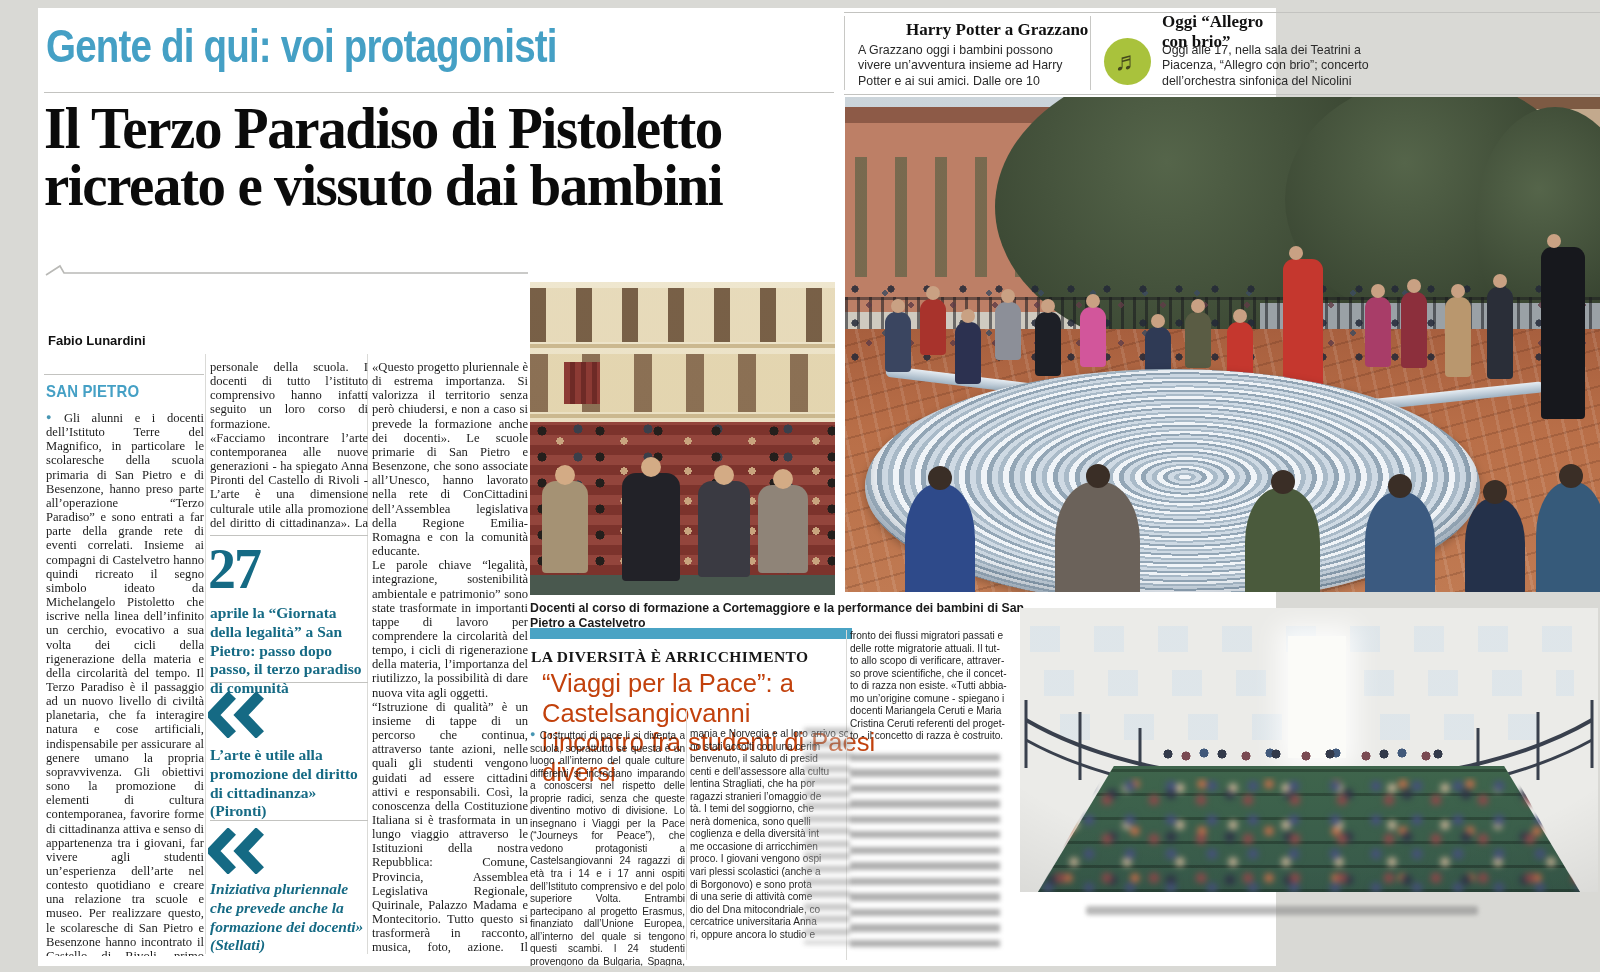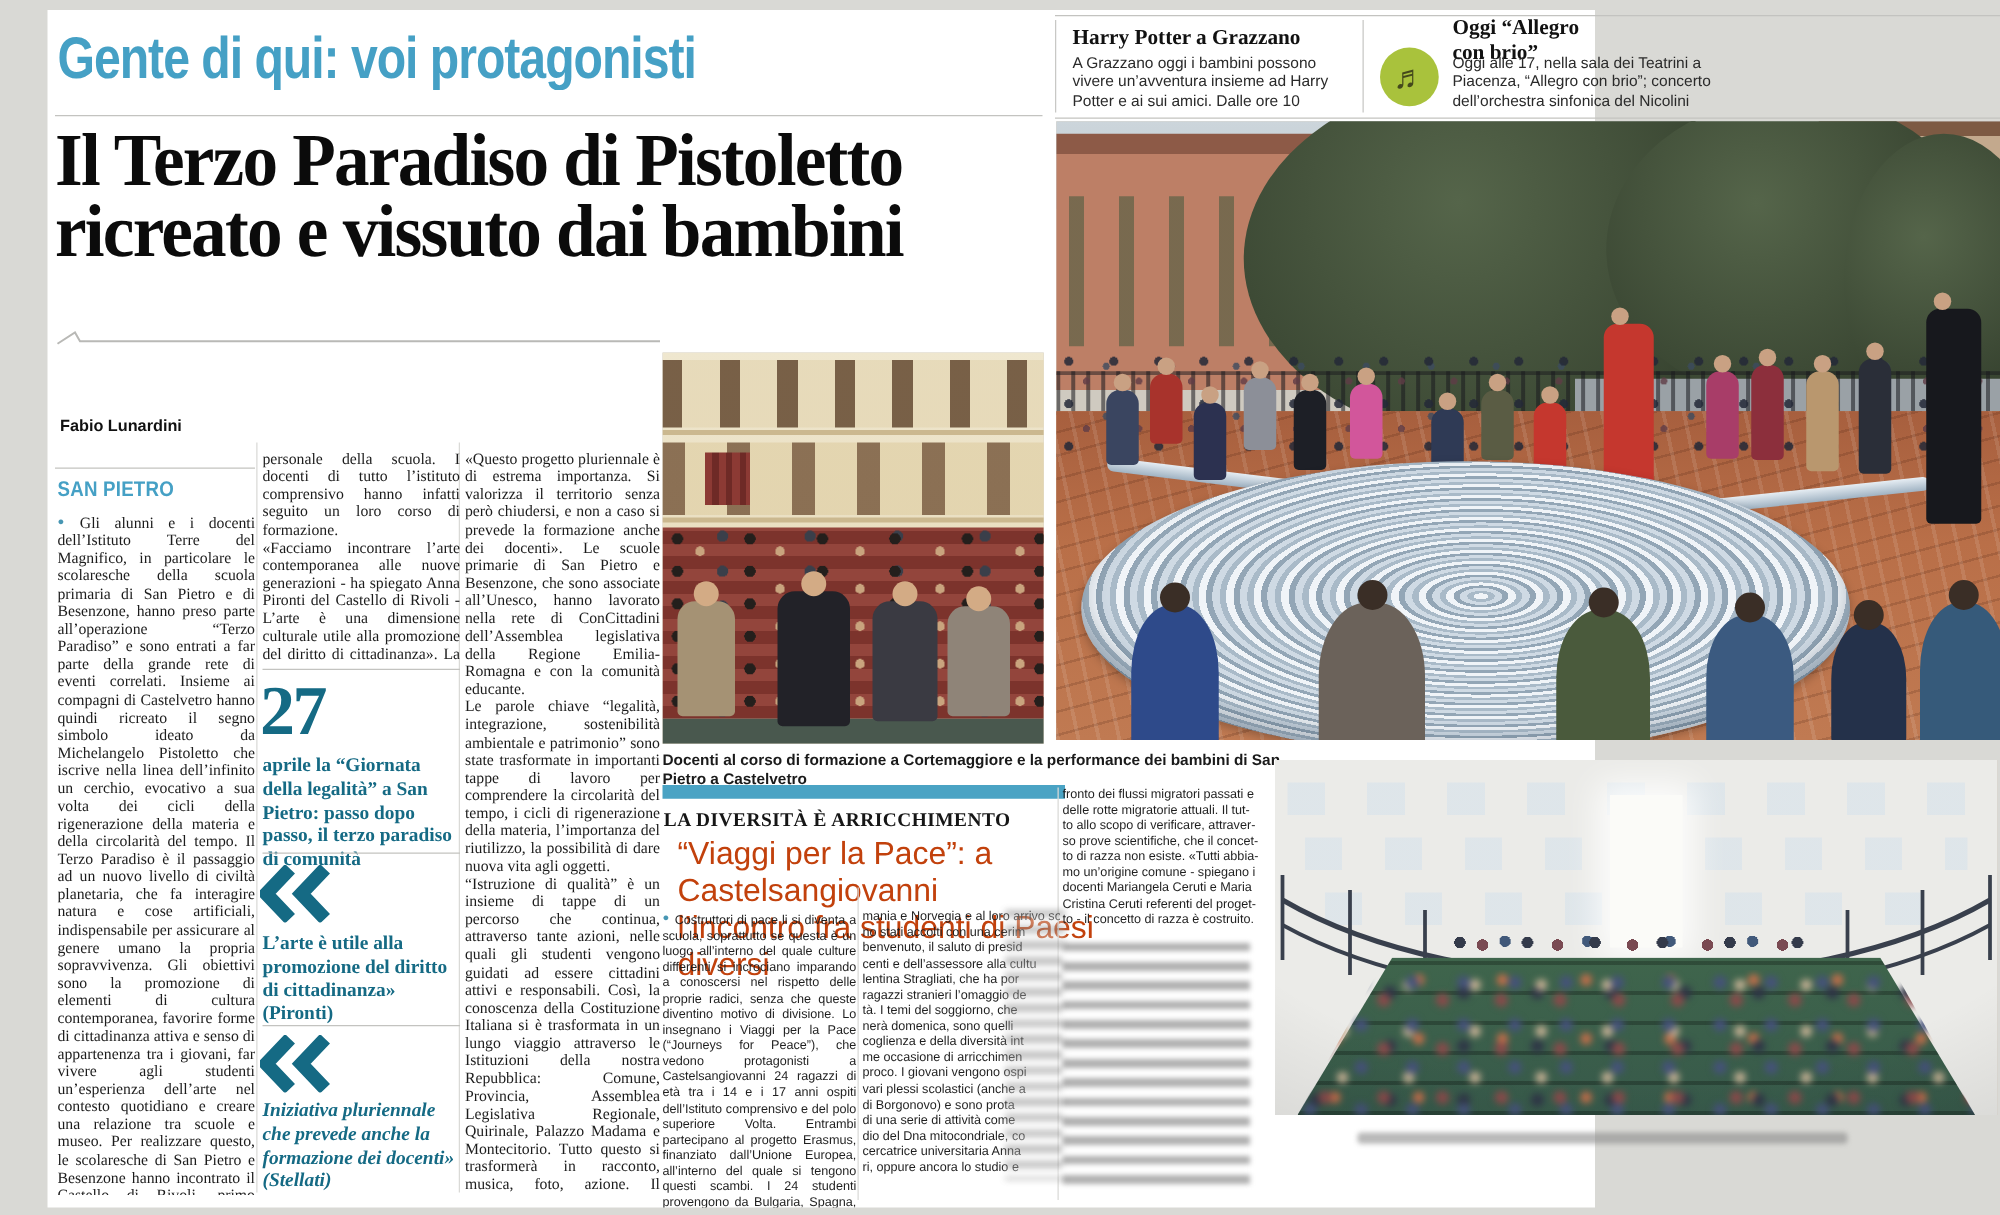--- a/index.html
+++ b/index.html
@@ -125,21 +125,21 @@
 
 <div class="page">
 
   <div class="section-head">Gente di qui: voi protagonisti</div>
   <div class="hl" style="left:6px;top:84px;width:790px;"></div>
   <div class="hl" style="left:806px;top:4px;width:756px;"></div>
   <div class="hl" style="left:806px;top:86px;width:756px;"></div>
   <div class="vl" style="left:806px;top:8px;height:74px;"></div>
   <div class="vl" style="left:1052px;top:8px;height:74px;"></div>
 
-  <div class="brief-title" style="left:820px;top:12px;">Harry Potter a Grazzano</div>
+  <div class="brief-title" style="left:868px;top:12px;">Harry Potter a Grazzano</div>
   <div class="brief-body" style="left:820px;top:35px;">A Grazzano oggi i bambini possono vivere un’avventura insieme ad Harry Potter e ai sui amici. Dalle ore 10</div>
 
   <div class="brief-icon" style="left:1066px;top:30px;">
     <span>♬</span>
   </div>
   <div class="brief-title" style="left:1124px;top:4px;">Oggi “Allegro con brio”</div>
   <div class="brief-body" style="left:1124px;top:35px;width:230px;">Oggi alle 17, nella sala dei Teatrini a Piacenza, “Allegro con brio”; concerto dell’orchestra sinfonica del Nicolini</div>
 
   <div class="headline">Il Terzo Paradiso di Pistoletto
 ricreato e vissuto dai bambini</div>

